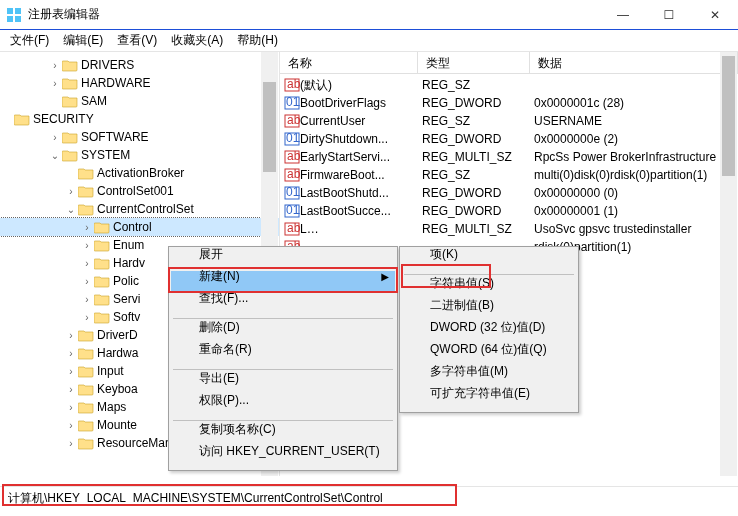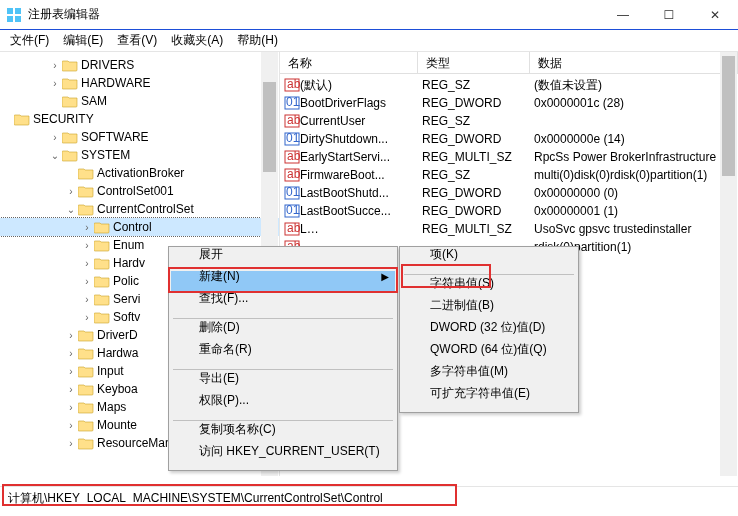--- a/index.html
+++ b/index.html
@@ -239,21 +239,20 @@
     <div class="listbody" id="listbody">
         <div class="lrow">
           <div class="c1">
             <span class="ic"><svg viewBox="0 0 16 16">
                 <rect x="1" y="2" width="14" height="12" fill="#fff" stroke="#c33"></rect>
                 <text x="3" y="11" font-size="8" fill="#c33">ab</text>
               </svg></span>
             <span>(默认)</span>
           </div>
           <div class="c2">REG_SZ</div>
-          <div class="c3">(数值未设置)</div>
         </div>
         <div class="lrow">
           <div class="c1">
             <span class="ic"><svg viewBox="0 0 16 16">
                 <rect x="1" y="2" width="14" height="12" fill="#fff" stroke="#36c"></rect>
                 <text x="2" y="11" font-size="7" fill="#36c">011</text>
               </svg></span>
             <span>BootDriverFlags</span>
           </div>
           <div class="c2">REG_DWORD</div>
@@ -261,31 +260,32 @@
         </div>
         <div class="lrow">
           <div class="c1">
             <span class="ic"><svg viewBox="0 0 16 16">
                 <rect x="1" y="2" width="14" height="12" fill="#fff" stroke="#c33"></rect>
                 <text x="3" y="11" font-size="8" fill="#c33">ab</text>
               </svg></span>
             <span>CurrentUser</span>
           </div>
           <div class="c2">REG_SZ</div>
+          <div class="c3">USERNAME</div>
         </div>
         <div class="lrow">
           <div class="c1">
             <span class="ic"><svg viewBox="0 0 16 16">
                 <rect x="1" y="2" width="14" height="12" fill="#fff" stroke="#36c"></rect>
                 <text x="2" y="11" font-size="7" fill="#36c">011</text>
               </svg></span>
             <span>DirtyShutdown...</span>
           </div>
           <div class="c2">REG_DWORD</div>
-          <div class="c3">0x0000000e (14)</div>
+          <div class="c3">0x0000000e (2)</div>
         </div>
         <div class="lrow">
           <div class="c1">
             <span class="ic"><svg viewBox="0 0 16 16">
                 <rect x="1" y="2" width="14" height="12" fill="#fff" stroke="#c33"></rect>
                 <text x="3" y="11" font-size="8" fill="#c33">ab</text>
               </svg></span>
             <span>EarlyStartServi...</span>
           </div>
           <div class="c2">REG_MULTI_SZ</div>

